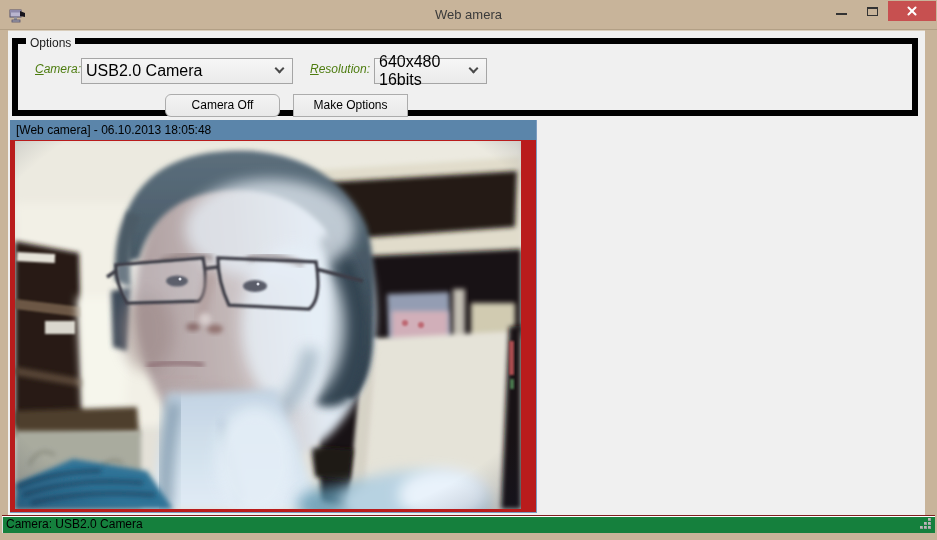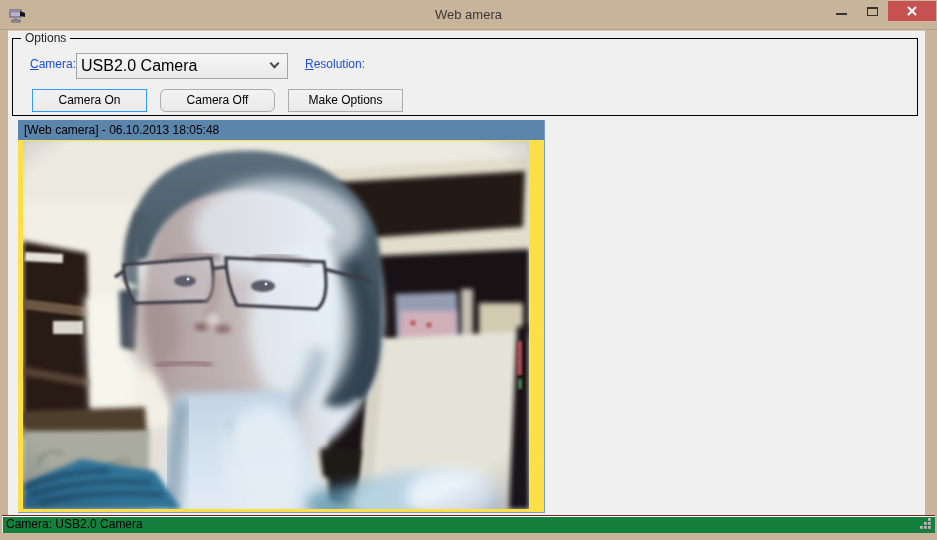--- a/index.html
+++ b/index.html
@@ -17,38 +17,38 @@
   .glyph-max{width:11px;height:9px;border:1px solid #333;border-top:2px solid #333;}
   .glyph-close{position:relative;width:12px;height:12px;}
   .glyph-close i{position:absolute;left:0;top:5px;width:12px;height:2px;background:#fff;border-radius:1px;}
   .glyph-close i:first-child{transform:rotate(45deg);}
   .glyph-close i:last-child{transform:rotate(-45deg);}
 
   
   .client{position:absolute;left:8px;top:30px;width:917px;height:503px;background:#f0f0f0;box-shadow:inset 0 1px 0 #d9cdbb;}
 
   
-  .groupbox{position:absolute;left:4px;top:8px;width:906px;height:78px;border:1px solid #000000;}
+  .groupbox{position:absolute;left:4px;top:8px;width:906px;height:78px;border:6px solid #000000;}
   .groupbox>.gb-label{position:absolute;left:8px;top:-8px;background:#f0f0f0;padding:0 4px;font-size:12px;color:#1e1e1e;}
-  .lbl{position:absolute;font-size:12px;color:#1d4ed8;line-height:22px;}
+  .lbl{position:absolute;font-size:12px;color:#4d7c0f;line-height:22px;font-style:italic;}
   .lbl .accel{text-decoration:underline;}
   .lbl-camera{left:17px;top:14px;}
   .lbl-resolution{left:292px;top:14px;}
   .combo{position:absolute;top:14px;height:26px;border:1px solid #a5a5a5;background:linear-gradient(#f6f6f6,#eaeaea);font-size:16px;color:#000;display:flex;align-items:center;padding-left:4px;cursor:default;}
   .combo-camera{left:63px;width:212px;}
   .combo-resolution{left:356px;width:113px;}
   .chev{position:absolute;right:9px;top:6px;width:7px;height:7px;border-right:2px solid #4a4a4a;border-bottom:2px solid #4a4a4a;transform:rotate(45deg);}
   .pbtn{position:absolute;top:50px;width:115px;height:23px;border:1px solid #acacac;background:linear-gradient(#f3f3f3,#e9e9e9);font-size:12px;color:#000;text-align:center;line-height:21px;cursor:default;}
   .pbtn.focused{border:1px solid #3399ff;}
   .pbtn-on{left:19px;}
   .pbtn-off{left:147px;border-radius:6px;}
   .pbtn-snap{left:275px;}
 
   
-  .vpanel{position:absolute;left:2px;top:90px;width:527px;height:393px;background:#fde047;border-right:1px solid #7d9cc0;border-bottom:1px solid #7d9cc0;margin-left:8px;}
+  .vpanel{position:absolute;left:2px;top:90px;width:527px;height:393px;background:#b91c1c;border-right:1px solid #7d9cc0;border-bottom:1px solid #7d9cc0;}
   .vcaption{position:absolute;left:0;top:0;width:100%;height:20px;background:#5b85aa;color:#000;font-size:12px;line-height:20px;padding-left:6px;white-space:nowrap;overflow:hidden;}
   .vimage{position:absolute;left:5px;top:21px;width:506px;height:368px;display:block;}
 
   
   .statusbar{position:absolute;left:2px;bottom:7px;width:933px;height:18px;background:#15803d;border-top:1px solid #7f1d1d;box-shadow:inset 0 1px 0 #ffffff,inset 1px 0 0 #e2e2e2;}
   .status-text{position:absolute;left:4px;top:0;font-size:12px;color:#000;line-height:17px;}
   .grip{position:absolute;right:2px;bottom:2px;width:13px;height:13px;display:grid;grid-template-columns:repeat(3,4px);grid-template-rows:repeat(3,4px);cursor:nwse-resize;}
   .grip i{width:3px;height:3px;background:#b9b9b9;box-shadow:inset -1px -1px 0 #9d9d9d;}
   .grip i.e{background:transparent;box-shadow:none;}
 </style>
@@ -87,22 +87,25 @@
     <div class="groupbox">
       <span class="gb-label">Options</span>
 
       <div class="lbl lbl-camera"><span class="accel">C</span><span>amera:</span></div>
       <div class="combo combo-camera">
         <span>USB2.0 Camera</span>
         <span class="chev"></span>
       </div>
 
       <div class="lbl lbl-resolution"><span class="accel">R</span><span>esolution:</span></div>
-
-      <div class="pbtn pbtn-on focused">Camera On</div>
+      <div class="combo combo-resolution">
+        <span>640x480 16bits</span>
+        <span class="chev"></span>
+      </div>
+
       <div class="pbtn pbtn-off">Camera Off</div>
       <div class="pbtn pbtn-snap">Make Options</div>
     </div>
 
     <div class="vpanel">
       <div class="vcaption">[Web camera] - 06.10.2013 18:05:48</div>
 
       <svg class="vimage" viewBox="0 0 506 368" preserveAspectRatio="none">
         <defs>
           <clipPath id="clip">

